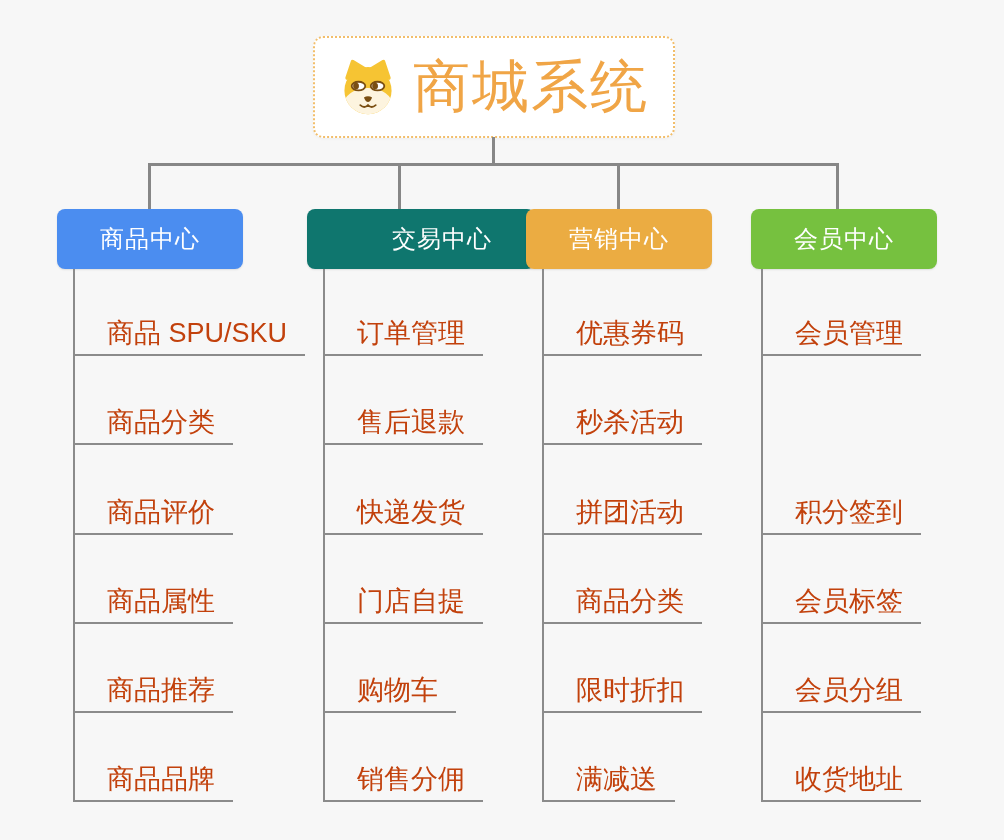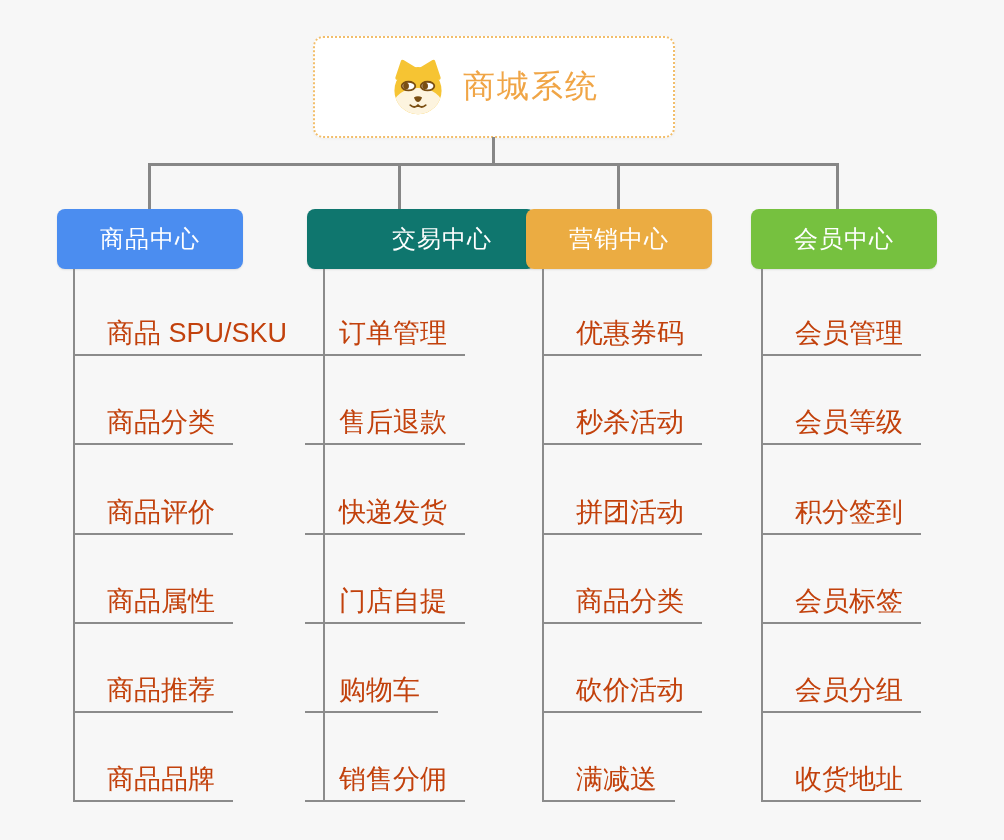--- a/index.html
+++ b/index.html
@@ -13,21 +13,21 @@
 
   
   .root-node{
     position:absolute;left:313px;top:36px;width:362px;height:102px;
     background:#ffffff;border:2px dotted #f2be6b;border-radius:10px;
     box-sizing:border-box;
     display:flex;align-items:center;justify-content:center;gap:16px;
     box-shadow:0 1px 3px rgba(0,0,0,.04);
   }
   .root-title{
-    font-size:32px;color:#f0a546;letter-spacing:2px;white-space:nowrap;
+    font-size:57px;color:#f0a546;letter-spacing:2px;white-space:nowrap;
   }
   .root-icon{width:58px;height:58px;flex:0 0 auto;}
 
   
   .conn{position:absolute;background:#878787;}
   .conn-root-stub{left:492px;top:137px;width:3px;height:29px;}
   .conn-h{left:148px;top:163px;width:691px;height:3px;}
   .conn-drop{top:163px;width:3px;height:47px;}
   .d1{left:148px}.d2{left:398px}.d3{left:617px}.d4{left:836px}
 
@@ -46,21 +46,21 @@
   .l1{left:73px}.l2{left:323px}.l3{left:542px}.l4{left:761px}
 
   
   .leaf{
     position:absolute;
     line-height:30px;
     padding:0 18px 6px 34px;
     border-bottom:2px solid #8b8b8b;
     font-size:27px;color:#c2410c;white-space:nowrap;
   }
-  .c1{left:73px}.c2{left:305px}.c3{left:542px}.c4{left:761px}
+  .c1{left:73px}.c2{left:323px}.c3{left:542px}.c4{left:761px}
   .r1{top:318px}.r2{top:407px}.r3{top:497px}.r4{top:586px}.r5{top:675px}.r6{top:764px}
 </style>
 </head>
 <body>
 
 <div id="stage">
 
   <div class="root-node">
     <svg class="root-icon" viewBox="0 0 64 64" aria-hidden="true">
       <defs>
@@ -126,23 +126,22 @@
   <div class="leaf c2 r2">售后退款</div>
   <div class="leaf c2 r3">快递发货</div>
   <div class="leaf c2 r4">门店自提</div>
   <div class="leaf c2 r5">购物车</div>
   <div class="leaf c2 r6">销售分佣</div>
 
   <div class="leaf c3 r1">优惠券码</div>
   <div class="leaf c3 r2">秒杀活动</div>
   <div class="leaf c3 r3">拼团活动</div>
   <div class="leaf c3 r4">商品分类</div>
-  <div class="leaf c3 r5">砍价活动</div>
+  <div class="leaf c3 r5">限时折扣</div>
   <div class="leaf c3 r6">满减送</div>
 
   <div class="leaf c4 r1">会员管理</div>
-  <div class="leaf c4 r2">会员等级</div>
   <div class="leaf c4 r3">积分签到</div>
   <div class="leaf c4 r4">会员标签</div>
   <div class="leaf c4 r5">会员分组</div>
   <div class="leaf c4 r6">收货地址</div>
 
 </div>
 
 </body></html>

